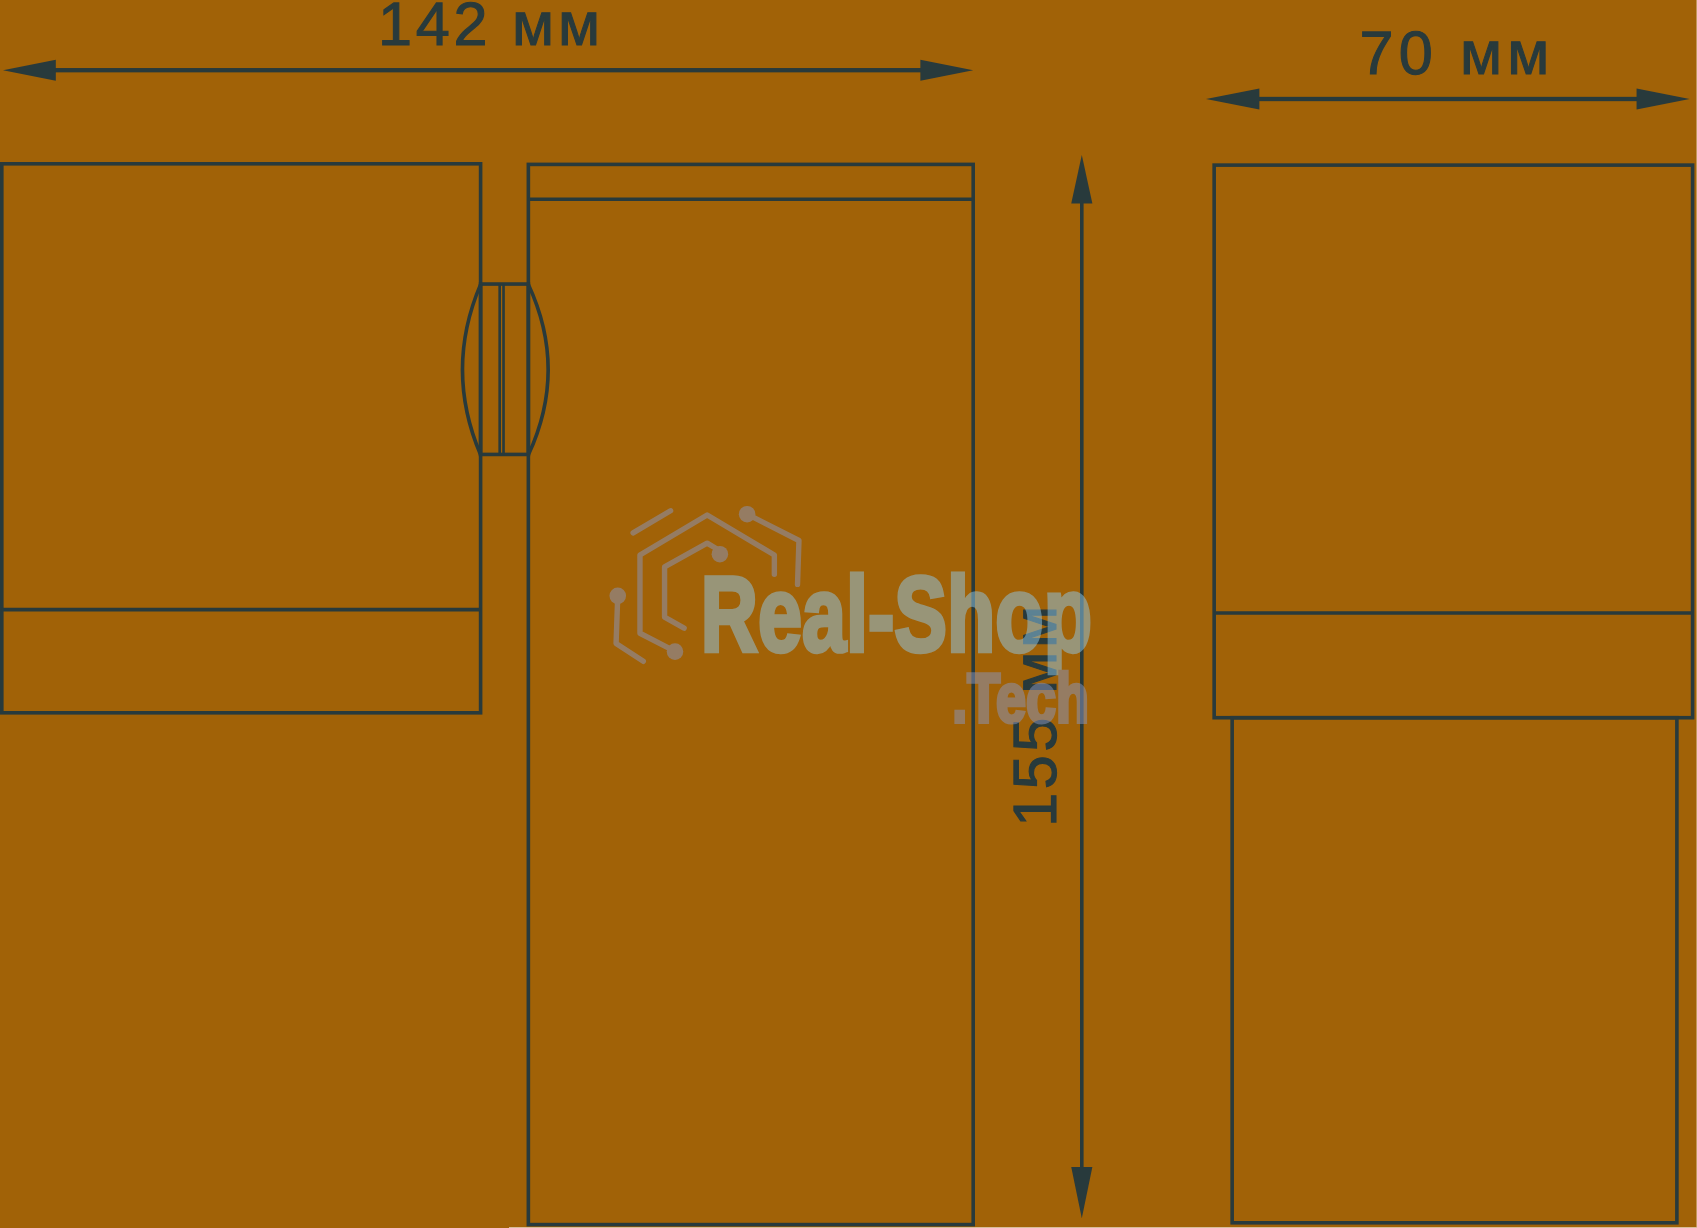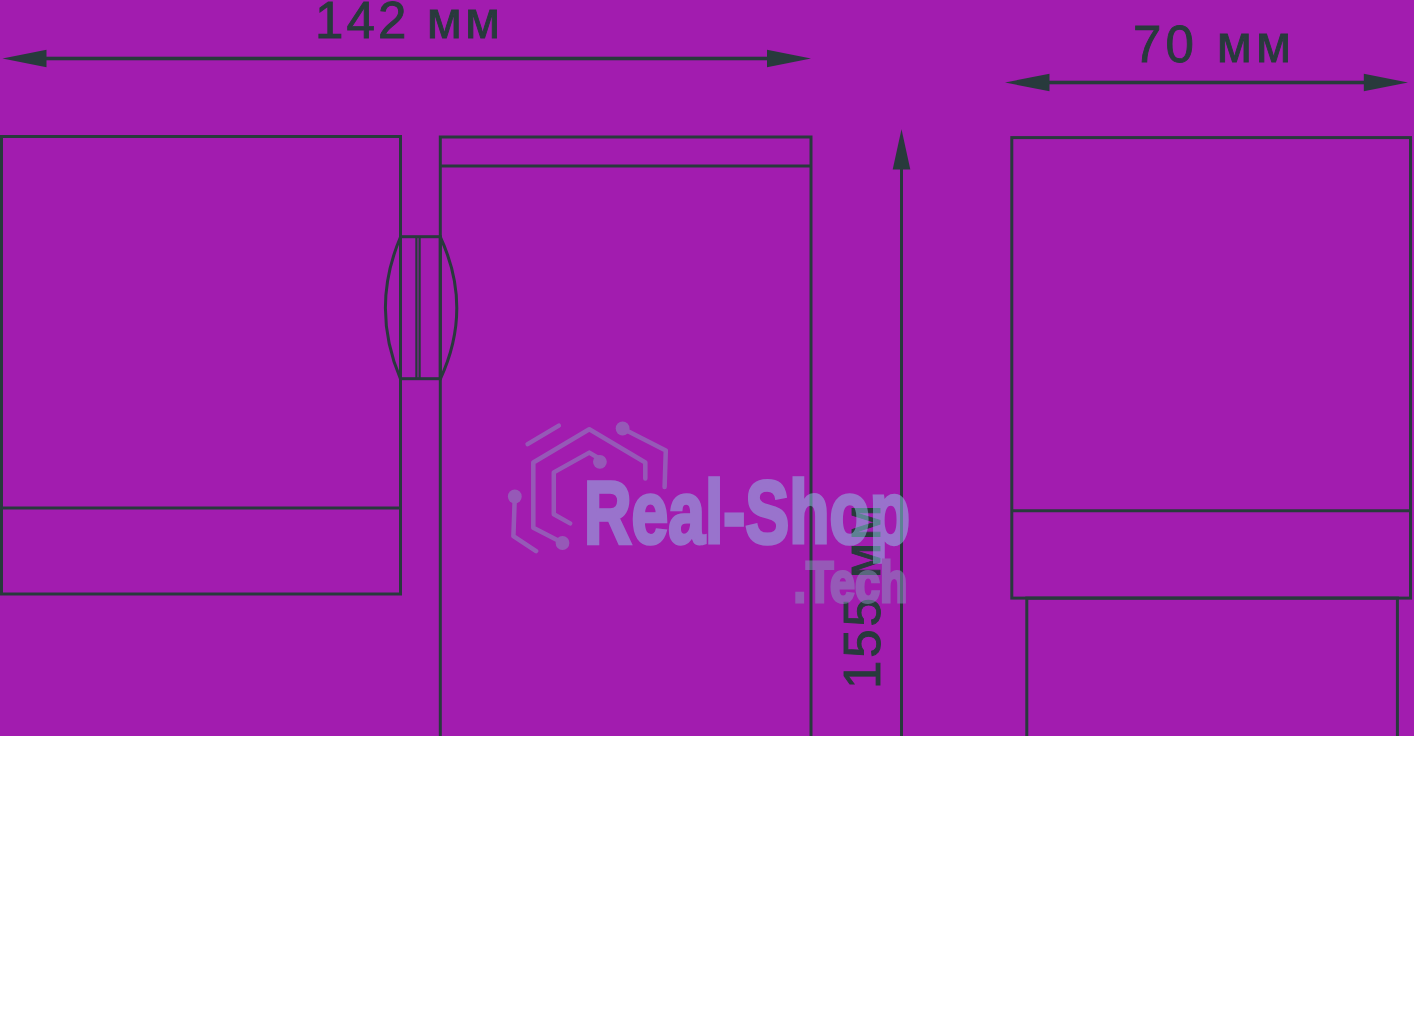--- a/index.html
+++ b/index.html
@@ -1,16 +1,16 @@
 <!DOCTYPE html>
 <html><head>
 <meta charset="utf-8">
 <style>
   html,body{margin:0;padding:0;background:#ffffff;}
-  #canvas{position:relative;width:1414px;height:736px;background:#a21caf;overflow:hidden;text-align:center;}
+  #canvas{position:relative;width:1414px;height:1023px;background:#a16207;overflow:hidden;text-align:center;}
   svg{position:absolute;left:0;top:0;}
   text{font-family:"Liberation Sans",sans-serif;}
 </style>
 </head>
 <body>
 <div id="canvas">
 <svg width="1414" height="1023" viewBox="0 0 1414 1023">
   <g fill="none" stroke="#283a3c" stroke-width="3">
 
     <rect x="1.5" y="136.5" width="399" height="457.5"></rect>

